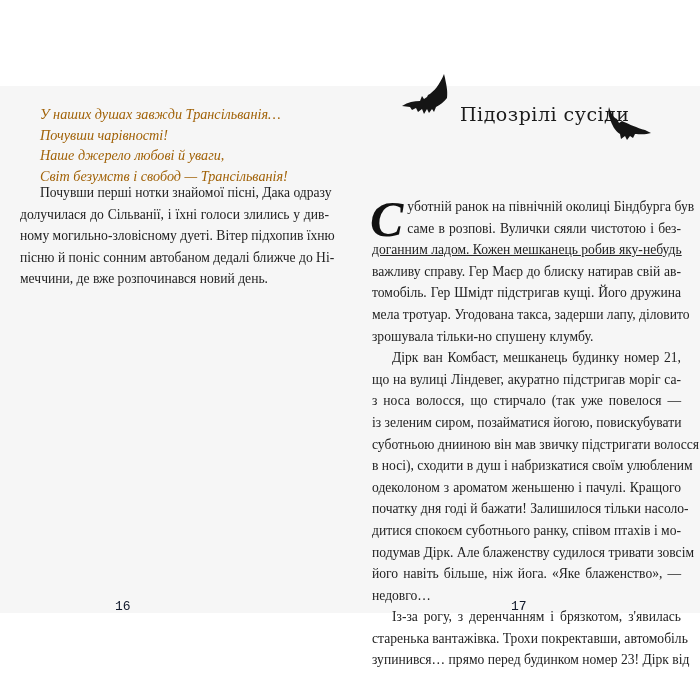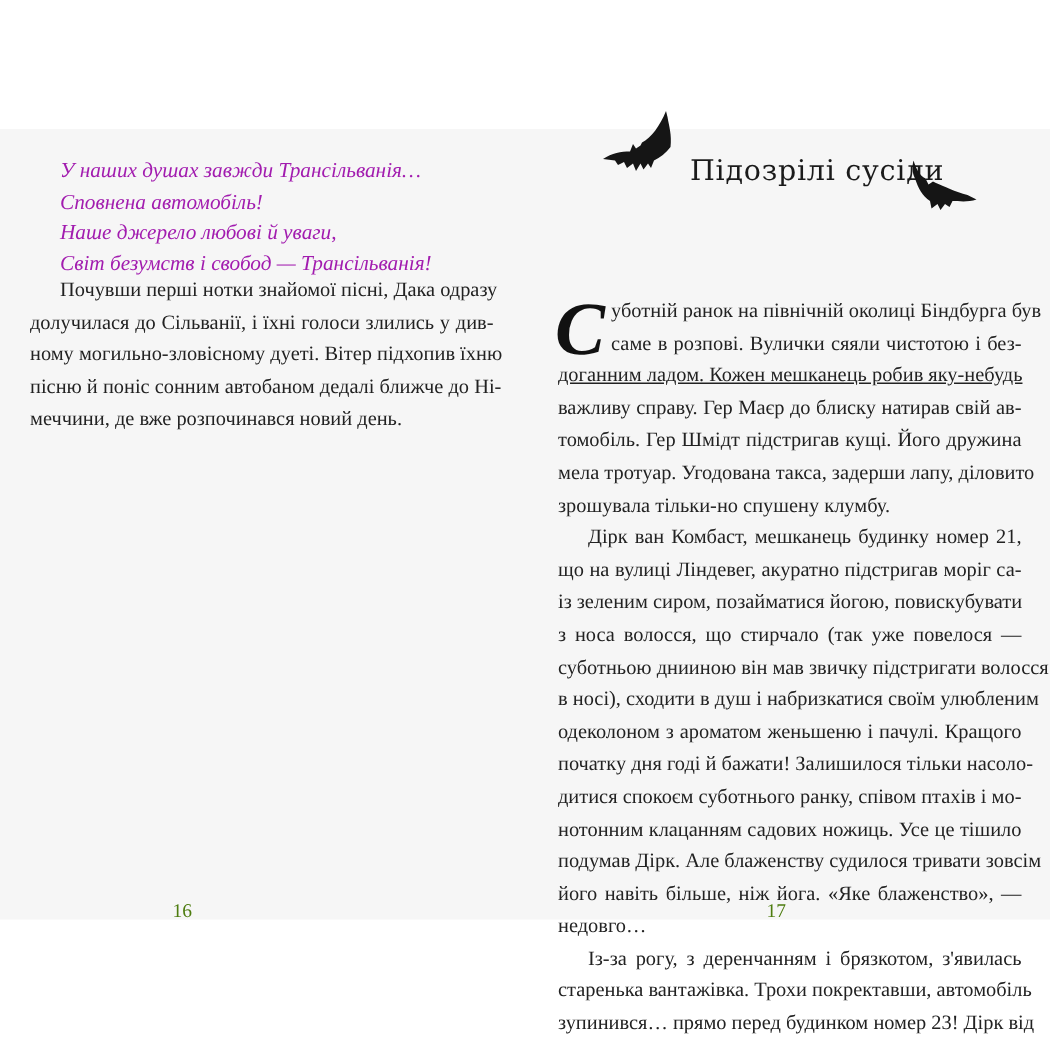--- a/index.html
+++ b/index.html
@@ -12,38 +12,38 @@
       position: absolute; left: 0; top: 86px; width: 700px; height: 527px;
       background: #f6f6f6;
     }
     .page { position: absolute; top: 0; height: 527px; }
     .page-left { left: 0; width: 350px; }
     .page-right { left: 350px; width: 350px; }
 
     .poem {
       position: absolute; left: 40px; top: 18px; width: 300px;
       font-family: "Liberation Serif", serif; font-style: italic;
-      font-size: 14.2px; line-height: 20.5px; color: #a21caf;
+      font-size: 14.2px; line-height: 20.5px; color: #a16207;
     }
     .poem div { white-space: nowrap; }
 
     .para {
       position: absolute; left: 2px; width: 309px;
       font-family: "Liberation Serif", serif; font-size: 13.6px;
       line-height: 21.6px; color: #222; text-align: justify;
     }
     .para .line { display: block; white-space: nowrap; text-align: justify; text-align-last: justify; }
     .para .line.last { text-align-last: left; }
     .para .line.indent { padding-left: 20px; }
 
     .left-para { top: 96px; }
 
     .page-num {
-      position: absolute; font-family: Liberation Serif, serif;
-      font-size: 13px; color: #4d7c0f;
+      position: absolute; font-family: Liberation Mono, monospace;
+      font-size: 13px; color: #0f172a;
     }
     .left-num { left: 43px; top: 513px; }
     .right-num { left: 161px; top: 513px; text-align: right; }
 
     .chapter-title {
       position: absolute; left: 110px; top: 17px;
       font-family: "DejaVu Serif", serif; font-size: 19px; letter-spacing: 0.5px;
       color: #1a1a1a; white-space: nowrap;
     }
     .bat { position: absolute; }
@@ -59,21 +59,21 @@
     }
   </style>
 </head>
 <body>
 
 <div class="spread">
 
   <div class="page page-left">
     <div class="poem">
       <div>У наших душах завжди Трансільванія…</div>
-      <div>Сповнена автомобіль!</div>
+      <div>Почувши чарівності!</div>
       <div>Наше джерело любові й уваги,</div>
       <div>Світ безумств і свобод — Трансільванія!</div>
     </div>
 
     <div class="para left-para" style="left:20px;">
       <span class="line indent">Почувши перші нотки знайомої пісні, Дака одразу</span>
       <span class="line">долучилася до Сільванії, і їхні голоси злились у див-</span>
       <span class="line">ному могильно-зловісному дуеті. Вітер підхопив їхню</span>
       <span class="line">пісню й поніс сонним автобаном дедалі ближче до Ні-</span>
       <span class="line last">меччини, де вже розпочинався новий день.</span>
@@ -98,28 +98,27 @@
         <span class="line">саме в розпові. Вулички сяяли чистотою і без-</span>
         <span class="line" style="clear:left;text-decoration:underline;">доганним ладом. Кожен мешканець робив яку-небудь</span>
         <span class="line">важливу справу. Гер Маєр до блиску натирав свій ав-</span>
         <span class="line">томобіль. Гер Шмідт підстригав кущі. Його дружина</span>
         <span class="line">мела тротуар. Угодована такса, задерши лапу, діловито</span>
         <span class="line last">зрошувала тільки-но спушену клумбу.</span>
       </div>
       <div class="para">
         <span class="line indent">Дірк ван Комбаст, мешканець будинку номер 21,</span>
         <span class="line">що на вулиці Ліндевег, акуратно підстригав моріг са-</span>
+        <span class="line">з носа волосся, що стирчало (так уже повелося —</span>
         <span class="line">із зеленим сиром, позайматися йогою, повискубувати</span>
-        <span class="line">з носа волосся, що стирчало (так уже повелося —</span>
         <span class="line">суботньою днииною він мав звичку підстригати волосся</span>
         <span class="line">в носі), сходити в душ і набризкатися своїм улюбленим</span>
         <span class="line">одеколоном з ароматом женьшеню і пачулі. Кращого</span>
         <span class="line">початку дня годі й бажати! Залишилося тільки насоло-</span>
         <span class="line">дитися спокоєм суботнього ранку, співом птахів і мо-</span>
-        <span class="line">нотонним клацанням садових ножиць. Усе це тішило</span>
         <span class="line">подумав Дірк. Але блаженству судилося тривати зовсім</span>
         <span class="line">його навіть більше, ніж йога. «Яке блаженство», —</span>
         <span class="line last">недовго…</span>
       </div>
       <div class="para">
         <span class="line indent">Із-за рогу, з деренчанням і брязкотом, з'явилась</span>
         <span class="line">старенька вантажівка. Трохи покректавши, автомобіль</span>
         <span class="line">зупинився… прямо перед будинком номер 23! Дірк від</span>
       </div>
     </div>

